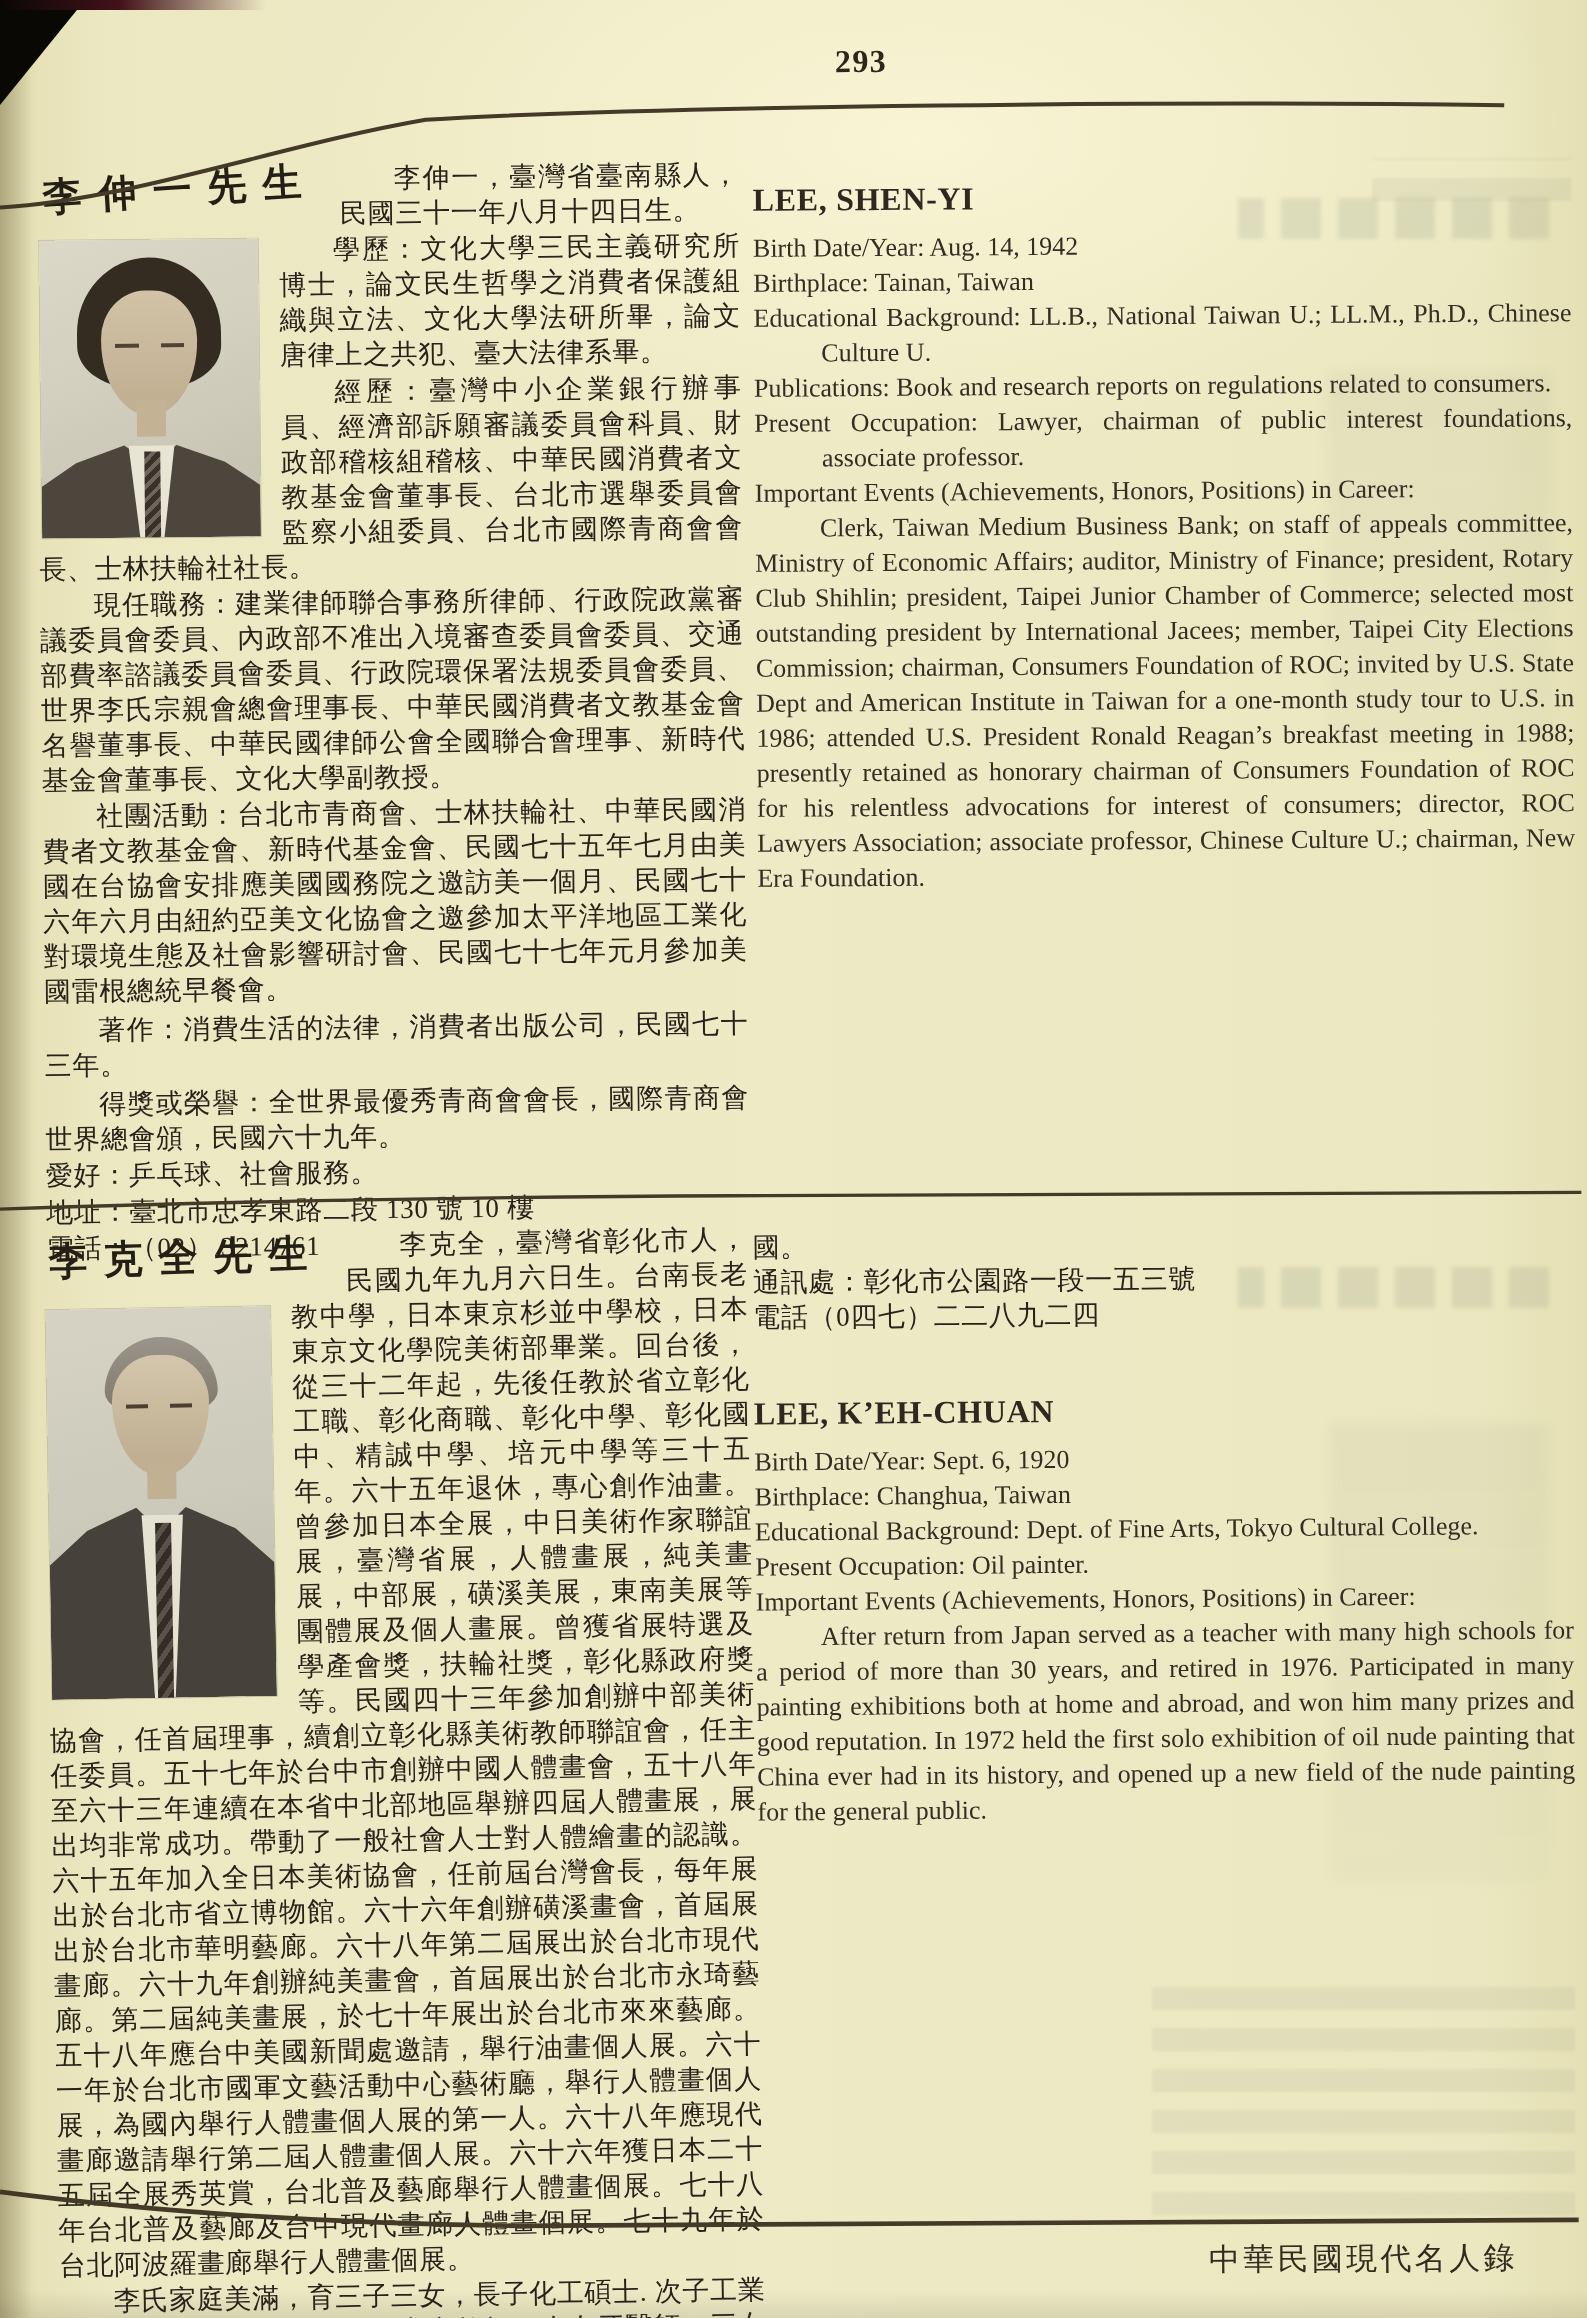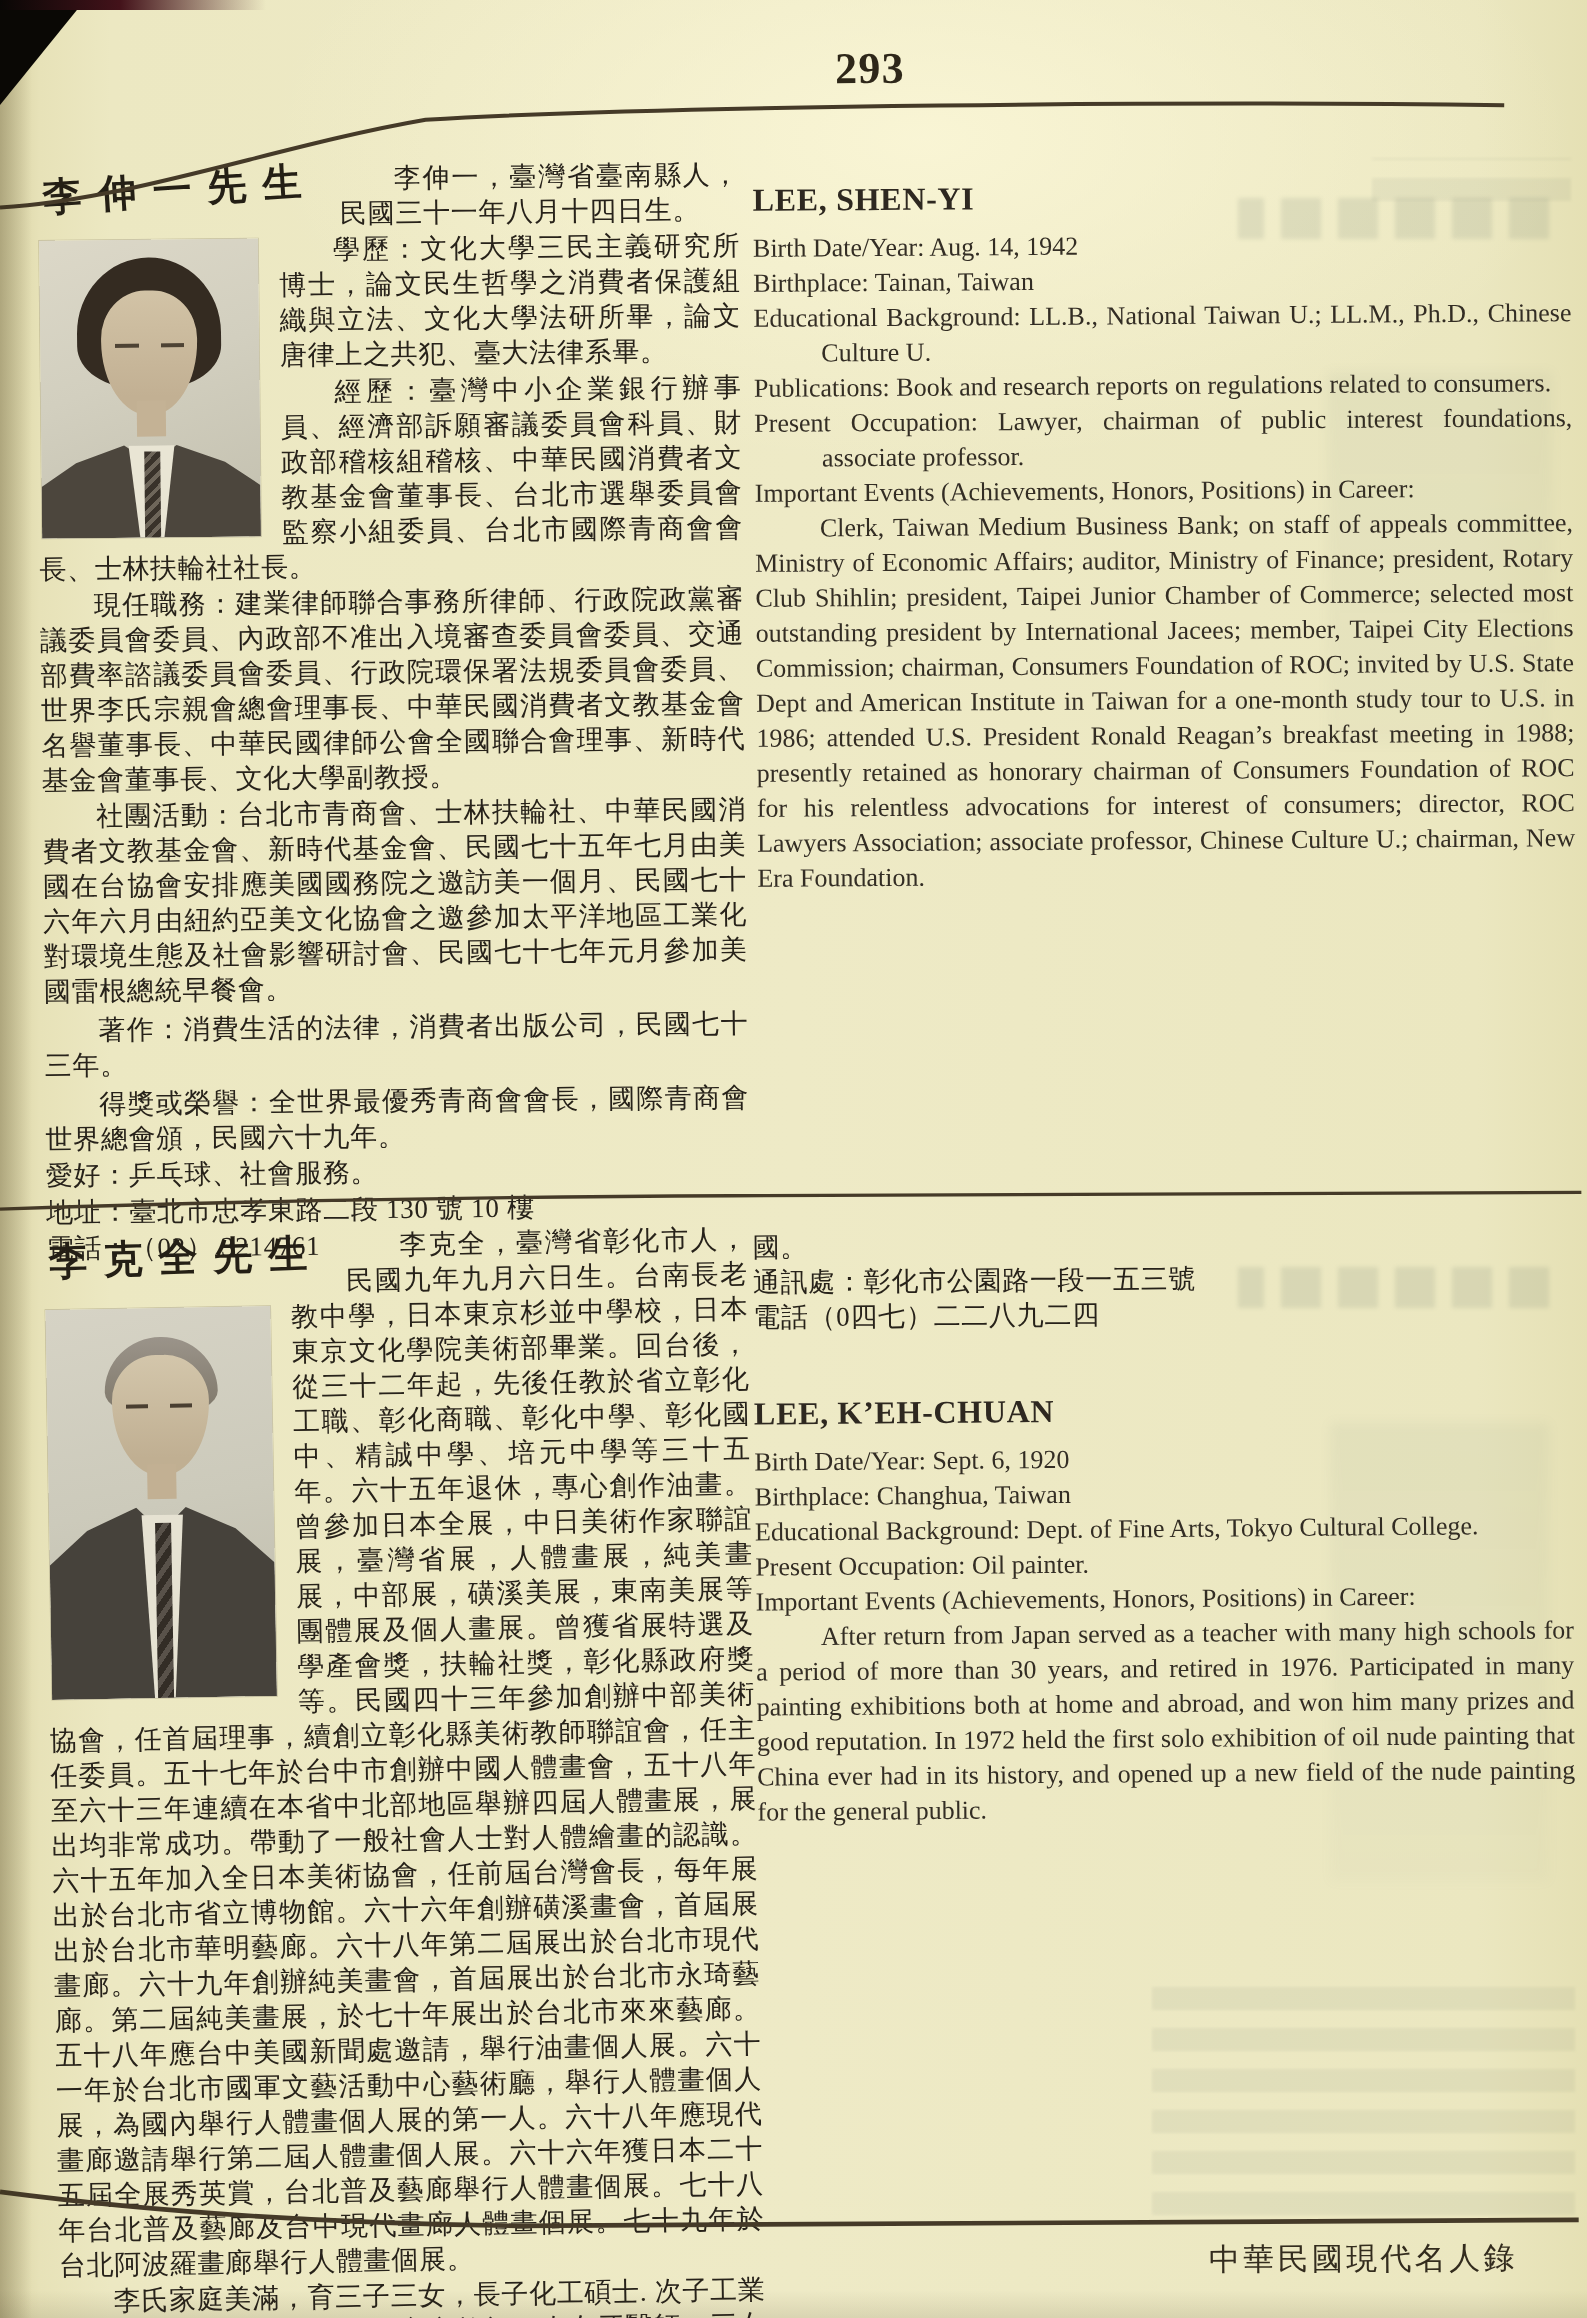--- a/index.html
+++ b/index.html
@@ -6,21 +6,21 @@
   .page{
     position:relative;width:1588px;height:2319px;overflow:hidden;
     background:
       radial-gradient(ellipse 931px 465px at 58% 6%, rgba(250,246,214,.9) 0%, rgba(250,246,214,0) 70%),
       linear-gradient(90deg,#d8d1a2 0%,#e7e2b8 2.5%,#ece8c2 7%,#eeeac6 50%,#ebe7c0 93%,#e5e0b4 100%),
       #ece8c2;
     font-family:"Liberation Serif","DejaVu Serif",serif;
     color:#2c261c;
   }
   .rules{position:absolute;left:0;top:0;z-index:3;pointer-events:none;}
-  .pageno{position:absolute;left:835px;top:43px;z-index:4;font-size:44px;font-weight:bold;letter-spacing:1.3px;color:#2e2719;transform:rotate(-0.6deg);}
+  .pageno{position:absolute;left:835px;top:43px;z-index:4;font-size:32px;font-weight:bold;letter-spacing:1.3px;color:#2e2719;transform:rotate(-0.6deg);}
   .footer-title{position:absolute;left:1209px;top:2238px;z-index:4;font-size:31px;letter-spacing:3.3px;color:#332c1e;transform:rotate(-0.4deg);white-space:nowrap;}
 
   section{position:absolute;z-index:2;}
   .e1-left{left:41px;top:161px;width:704px;transform:rotate(-0.6deg);}
   .e1-right{left:755px;top:178px;width:818px;transform:rotate(-0.4deg);}
   .e2-left{left:41px;top:1234px;width:706px;transform:rotate(-1.0deg);transform-origin:left top;}
   .e2-right{left:755px;top:1227px;width:818px;transform:rotate(-0.5deg);}
 
   .name-head{
     float:left;font-weight:bold;white-space:nowrap;color:#241f15;

